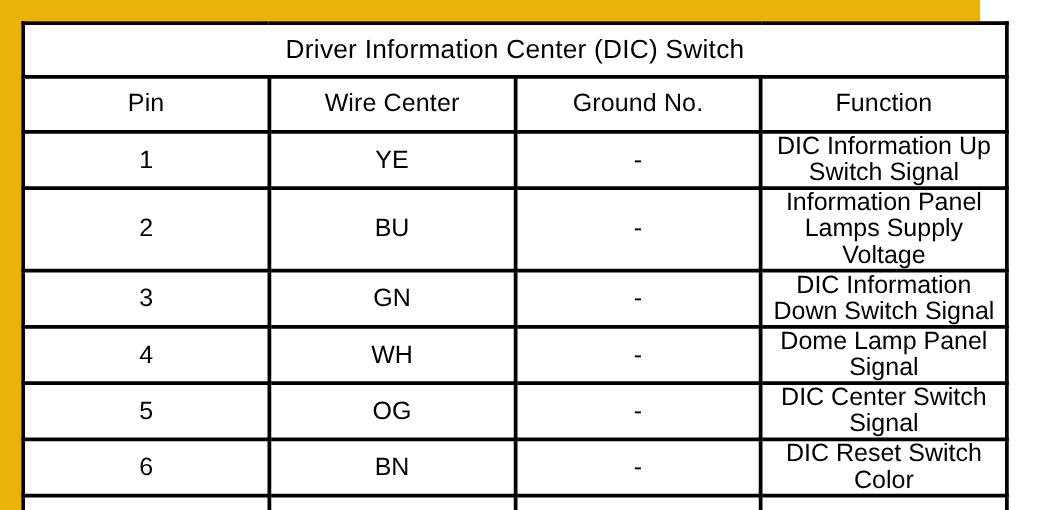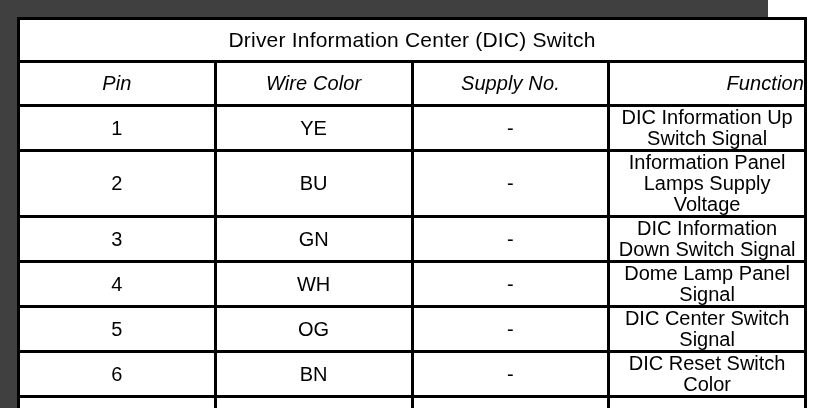--- a/index.html
+++ b/index.html
@@ -11,21 +11,22 @@
     width: 832px;
     height: 408px;
     overflow: hidden;
     font-family: "Liberation Sans", sans-serif;
     color: #000000;
   }
   .page {
     position: relative;
     width: 768px;
     height: 408px;
-    background: #404040;
+    background: #eab308;
+    padding-left: 16px;
   }
   .pinout-table {
     position: absolute;
     left: 17px;
     top: 17px;
     width: 790px;
     border-collapse: collapse;
     table-layout: fixed;
     background: #ffffff;
   }
@@ -45,46 +46,45 @@
     letter-spacing: 0.2px;
     line-height: 1.05;
   }
   .head-cell {
     height: 41px;
     text-align: center;
     font-size: 20px;
     font-weight: bold;
     letter-spacing: 0.1px;
     line-height: 1.05;
-    font-style: italic;
   }
   .data-row td {
     height: 41px;
     font-size: 20px;
     line-height: 1.05;
   }
   .col-pin    { width: 51px;  text-align: center; }
   .col-wire   { width: 139px; text-align: center; }
   .col-circuit{ width: 138px; text-align: center; }
   .col-func   { width: 462px; text-align: center; padding-left: 6px; }
-  .head-cell.col-func { text-align: right; padding-left: 0; }
+  .head-cell.col-func { text-align: center; padding-left: 0; }
 </style>
 </head>
 <body>
 
 <div class="page">
   <table class="pinout-table">
     <tbody>
       <tr>
         <td class="title-cell" colspan="4">Driver Information Center (DIC) Switch</td>
       </tr>
       <tr>
         <th class="head-cell col-pin">Pin</th>
-        <th class="head-cell col-wire">Wire Color</th>
-        <th class="head-cell col-circuit">Supply No.</th>
+        <th class="head-cell col-wire">Wire Center</th>
+        <th class="head-cell col-circuit">Ground No.</th>
         <th class="head-cell col-func">Function</th>
       </tr>
 
       <tr class="data-row">
         <td class="col-pin">1</td>
         <td class="col-wire">YE</td>
         <td class="col-circuit">-</td>
         <td class="col-func">DIC Information Up Switch Signal</td>
       </tr>
       <tr class="data-row">

